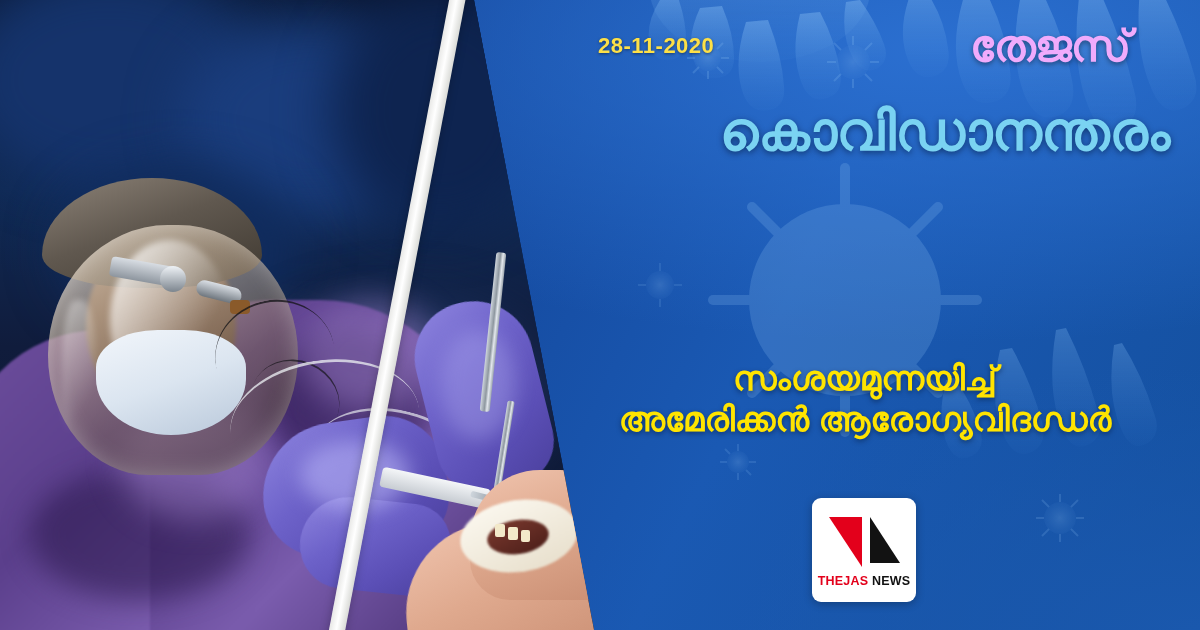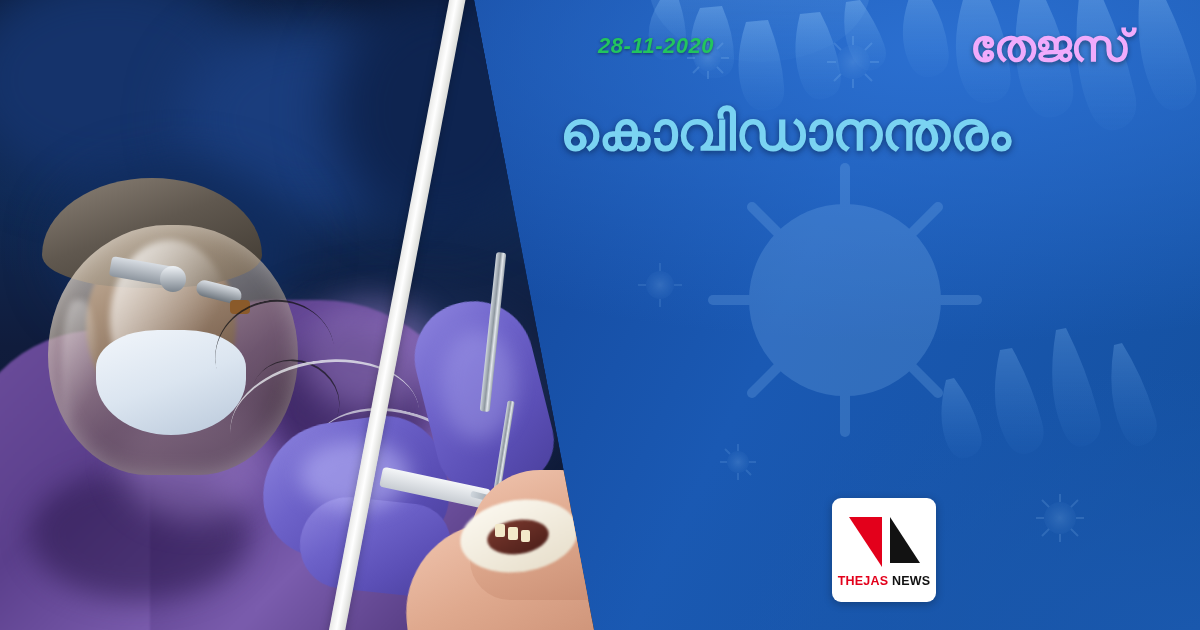--- a/index.html
+++ b/index.html
@@ -131,51 +131,50 @@
     width:16px;height:700px;
     background:linear-gradient(90deg,#e8e8e6,#ffffff 45%,#d9dad6);
     transform:rotate(10.8deg);
     transform-origin:top center;
     box-shadow:0 0 10px rgba(0,0,0,.25);
   }
 
   
   .date{
     position:absolute;left:598px;top:33px;
-    font-size:22px;font-weight:700;color:#22c55e;letter-spacing:.5px;
+    font-size:22px;font-weight:700;color:#fde047;letter-spacing:.5px;
     text-shadow:0 1px 3px rgba(0,0,0,.45);
-    font-style:italic;
   }
   .masthead{
     position:absolute;right:70px;top:24px;
     font-size:44px;font-weight:700;color:#f0abfc;
     letter-spacing:-1px;line-height:1;
     text-shadow:0 2px 5px rgba(0,0,0,.40);
   }
   .headline{
     position:absolute;left:560px;top:100px;width:610px;
-    text-align:left;
+    text-align:right;
     color:#7ad3f2;
     font-size:54px;font-weight:700;line-height:1.17;
     letter-spacing:-.5px;
     text-shadow:0 2px 6px rgba(3,20,50,.55);
   }
   .headline .ln{display:block;}
   .subhead{
     position:absolute;left:560px;top:358px;width:610px;
     text-align:center;
     color:#ffe400;
     font-size:34px;font-weight:700;line-height:1.2;
     text-shadow:0 2px 5px rgba(3,20,50,.5);
   }
   .subhead .ln{display:block;}
 
   
   .logo{
-    position:absolute;left:832px;top:498px;
+    position:absolute;left:812px;top:498px;
     width:104px;height:104px;background:#ffffff;border-radius:9px;
     box-shadow:0 2px 8px rgba(0,0,0,.28);
     display:flex;flex-direction:column;align-items:center;justify-content:center;
   }
   .logo-marks{position:relative;width:76px;height:58px;margin-bottom:3px;}
   .logo-text{
     font-size:12.5px;font-weight:700;letter-spacing:.2px;white-space:nowrap;
   }
   .logo-text .t1{color:#e3001b;}
   .logo-text .t2{color:#121212;}
@@ -362,20 +361,24 @@
 
   <div class="divider"></div>
 
   <div class="date">28-11-2020</div>
   <div class="masthead">തേജസ്</div>
 
   <div class="headline">
     <span class="ln">കൊവിഡാനന്തരം</span>
   </div>
 
+  <div class="subhead">
+    <span class="ln">സംശയമുന്നയിച്ച്</span>
+    <span class="ln">അമേരിക്കന്‍ ആരോഗ്യവിദഗ്ധര്‍</span>
+  </div>
 
   <div class="logo">
     <div class="logo-marks">
       <svg width="76" height="58" viewBox="0 0 76 58">
         <polygon points="3,4 36,4 36,54 3,4" fill="#e3001b"></polygon>
         <polygon points="44,4 44,50 74,50 44,4" fill="#121212"></polygon>
       </svg>
     </div>
     <div class="logo-text">
       <span class="t1">THEJAS</span><span>&nbsp;</span><span class="t2">NEWS</span>

